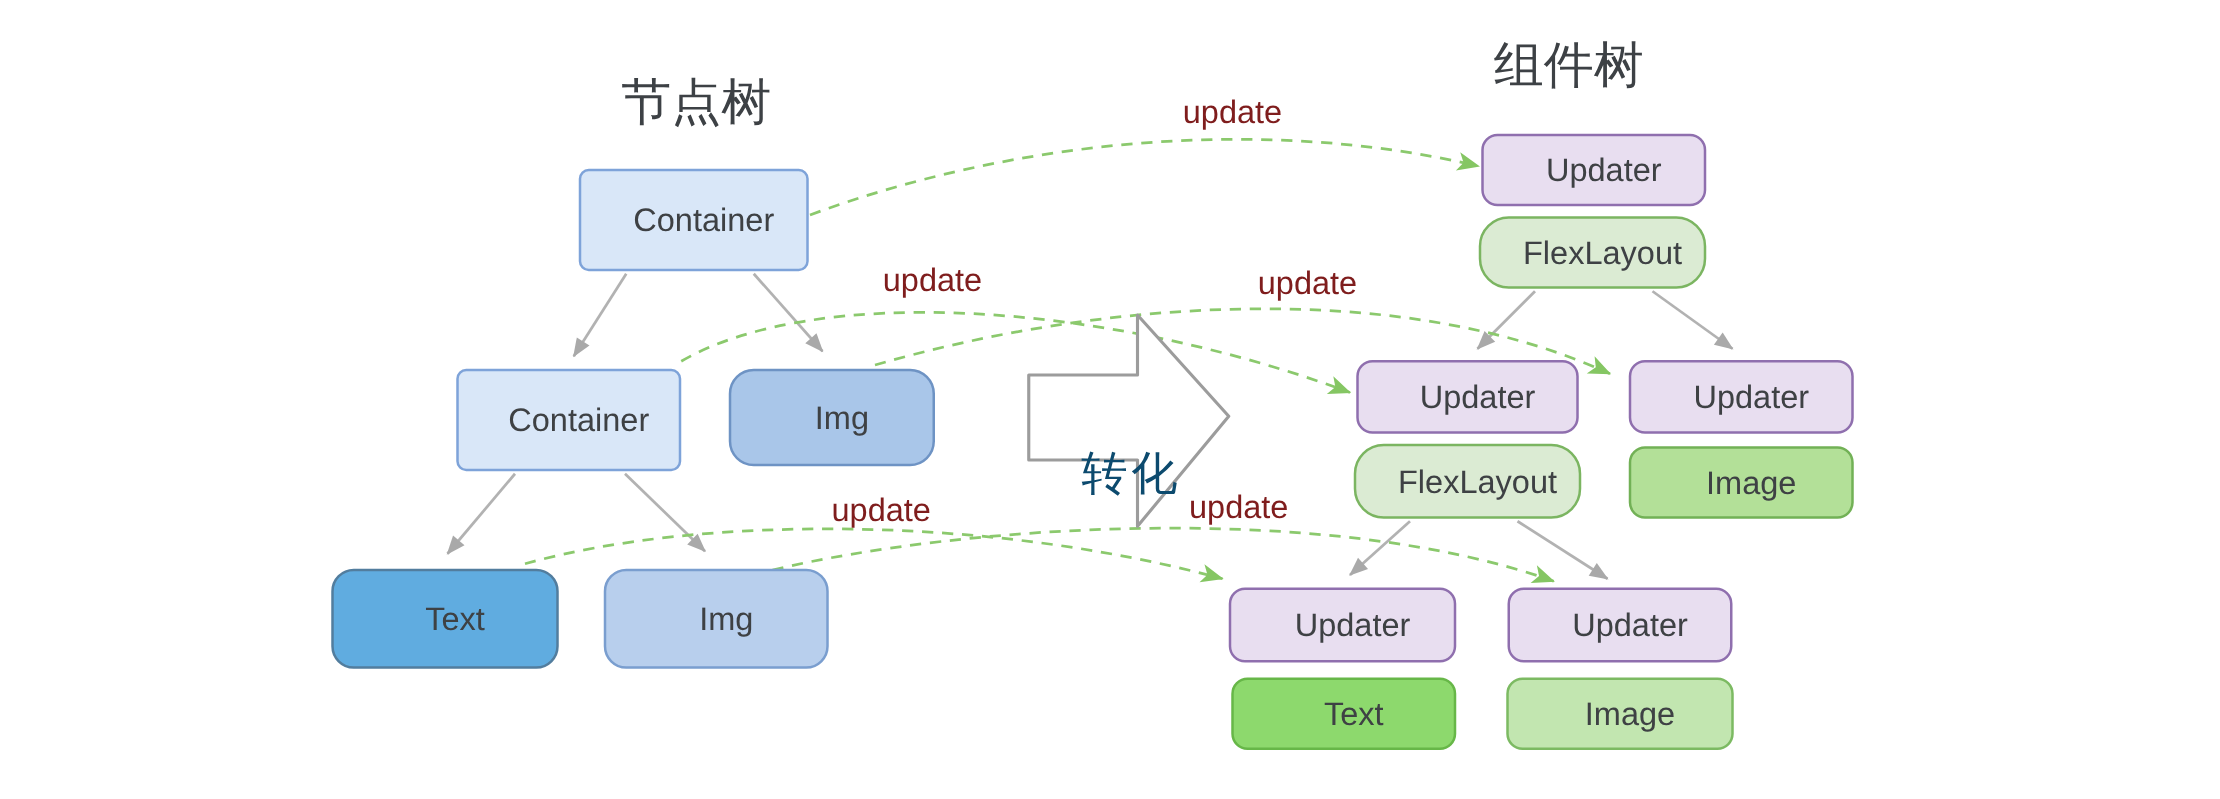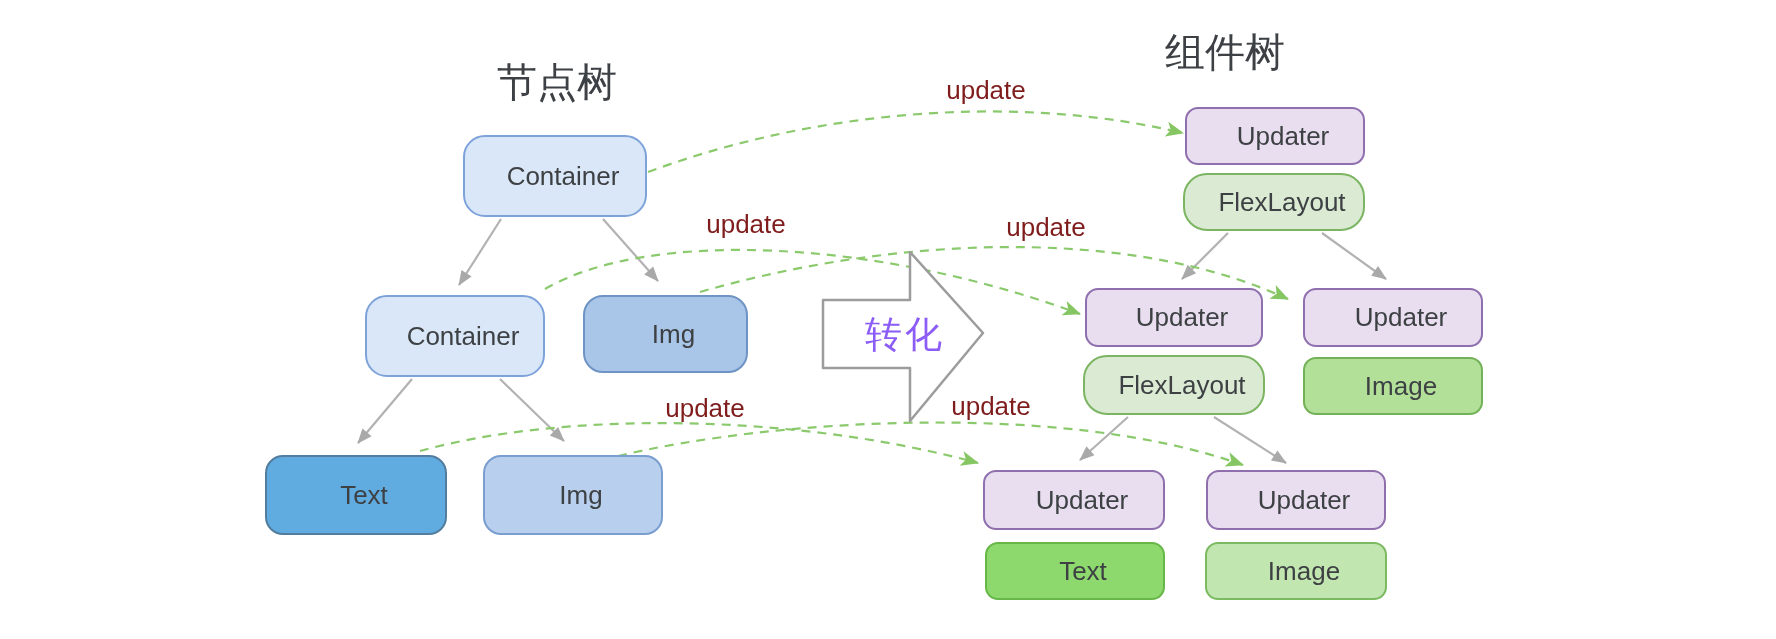--- a/index.html
+++ b/index.html
@@ -12,40 +12,40 @@
   }
   #edges { position:absolute; left:0; top:0; }
   .node {
     position:absolute;
     display:flex; align-items:center; justify-content:center;
     font-size:26px; color:#3e4144;
     box-sizing:border-box;
     white-space:nowrap;
     padding-left:16px;
   }
-  .blue-light  { background:#d9e7f8; border:2.5px solid #7ea3d9; border-radius:22px; }
+  .blue-light  { background:#d9e7f8; border:2.5px solid #7ea3d9; border-radius:8px; }
   .blue-mid    { background:#a9c6e9; border:2.5px solid #6e93c4; border-radius:20px; }
   .blue-strong { background:#60ace0; border:2.5px solid #527d9e; border-radius:18px; }
   .blue-soft   { background:#b8cfed; border:2.5px solid #7a9ecf; border-radius:18px; }
   .purple      { background:#e8def0; border:2.5px solid #8f6fae; border-radius:13px; }
   .green-pale  { background:#dbebd3; border:2.5px solid #7bb561; border-radius:24px; }
   .green-mid   { background:#b3e098; border:2.5px solid #72b156; border-radius:13px; }
   .green-bright{ background:#8dd96d; border:2.5px solid #67b748; border-radius:13px; }
   .green-light { background:#c2e6b0; border:2.5px solid #7cba62; border-radius:13px; }
   .tree-title {
     position:absolute; font-size:40px; color:#3d4145;
     transform:translate(-50%,-50%); white-space:nowrap;
   }
   .update-label {
     position:absolute; font-size:26px; color:#7f1d1d;
     transform:translate(-50%,-50%); white-space:nowrap;
   }
   .transform-label {
-    position:absolute; font-size:37px; color:#8b5cf6;
-    transform:translate(-50%,-50%); letter-spacing:3px; white-space:nowrap;
+    position:absolute; font-size:37px; color:#0c4a6e;
+    transform:translate(-50%,-50%); letter-spacing:3px; white-space:nowrap;margin-top:44px;
   }
 </style>
 </head>
 <body>
 
 <div id="canvas">
 
   <svg id="edges" width="1776" height="639" viewBox="0 0 1776 639">
     <defs>
       <marker id="mGray" markerUnits="userSpaceOnUse" markerWidth="18" markerHeight="14" refX="15" refY="7" orient="auto">
@@ -73,21 +73,21 @@
       <path d="M545,289 C650,228 880,240 1080,314" marker-end="url(#mGreen)"></path>
       <path d="M700,292 C880,240 1120,222 1288,299" marker-end="url(#mGreen)"></path>
       <path d="M420,451 C560,412 790,412 978,463" marker-end="url(#mGreen)"></path>
       <path d="M618,456 C770,420 1060,400 1243,465" marker-end="url(#mGreen)"></path>
     </g>
 
     <polygon points="823,300 910,300 910,252 983,333 910,421 910,368 823,368" fill="#ffffff" stroke="#9c9c9c" stroke-width="2.5" stroke-linejoin="round"></polygon>
   </svg>
 
   <div class="tree-title" style="left:557px; top:82px;">节点树</div>
-  <div class="tree-title" style="left:1225px; top:52px;">组件树</div>
+  <div class="tree-title" style="left:1255px; top:52px;">组件树</div>
 
   <div class="transform-label" style="left:905px; top:335px;">转化</div>
 
   <div class="update-label" style="left:986px; top:90px;">update</div>
   <div class="update-label" style="left:746px; top:224px;">update</div>
   <div class="update-label" style="left:1046px; top:227px;">update</div>
   <div class="update-label" style="left:705px; top:408px;">update</div>
   <div class="update-label" style="left:991px; top:406px;">update</div>
 
   <div class="node blue-light" style="left:463px; top:135px; width:184px; height:82px;">Container</div>

